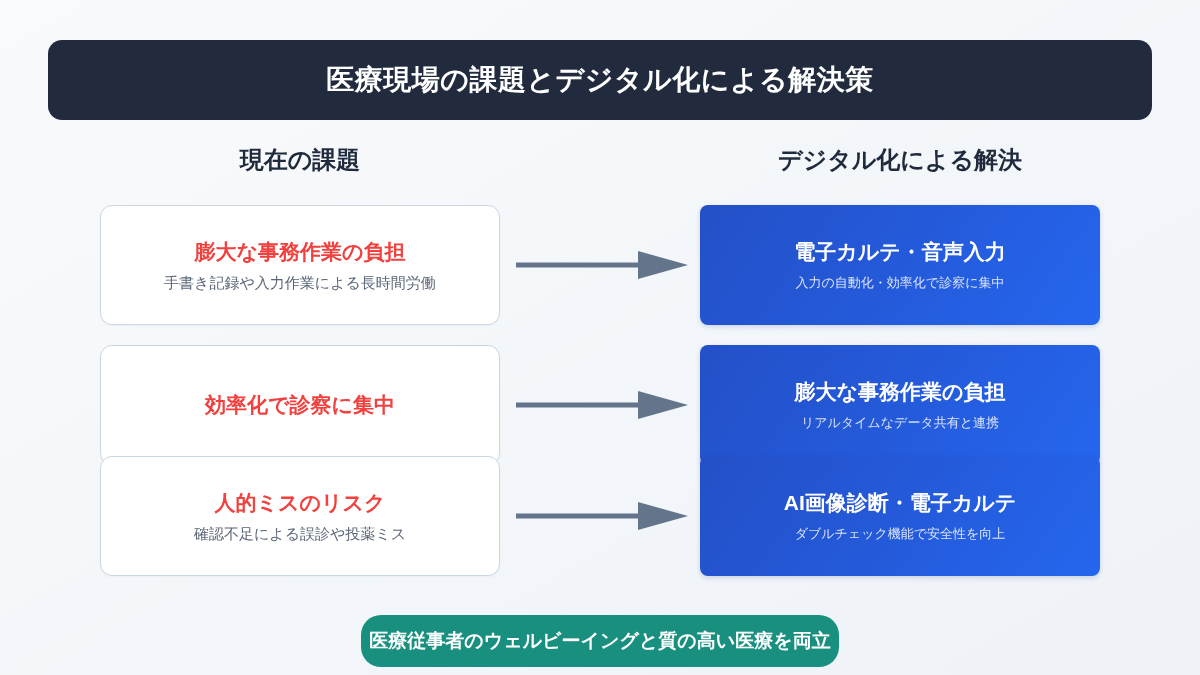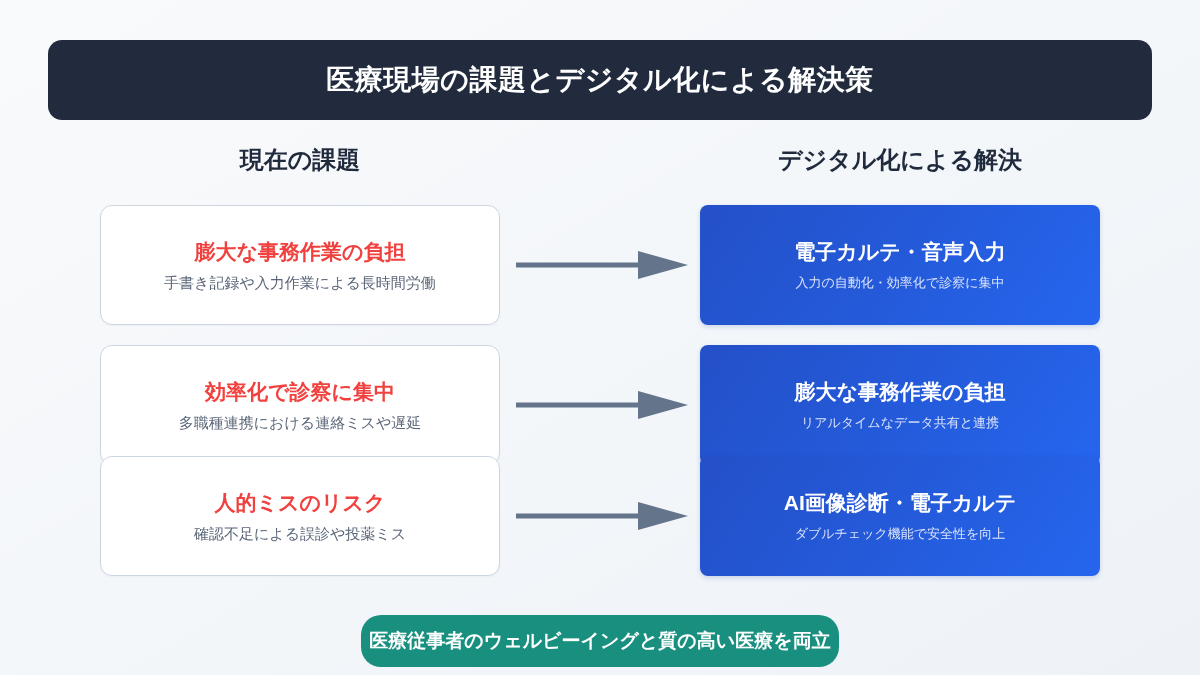--- a/index.html
+++ b/index.html
@@ -192,21 +192,20 @@
     </div>
     <div class="solution-card">
       <div class="solution-title">電子カルテ・音声入力</div>
       <div class="solution-desc">入力の自動化・効率化で診察に集中</div>
     </div>
   </div>
 
   <div class="row row-2">
     <div class="problem-card">
       <div class="problem-title">効率化で診察に集中</div>
-      <div class="problem-desc">多職種連携における連絡ミスや遅延</div>
     </div>
     <div class="arrow">
       <svg width="180" height="32" viewBox="0 0 180 32" xmlns="http://www.w3.org/2000/svg">
         <line x1="4" y1="16" x2="132" y2="16" stroke="#64748b" stroke-width="5"></line>
         <polygon points="126,2 176,16 126,30" fill="#64748b"></polygon>
       </svg>
     </div>
     <div class="solution-card">
       <div class="solution-title">膨大な事務作業の負担</div>
       <div class="solution-desc">リアルタイムなデータ共有と連携</div>

